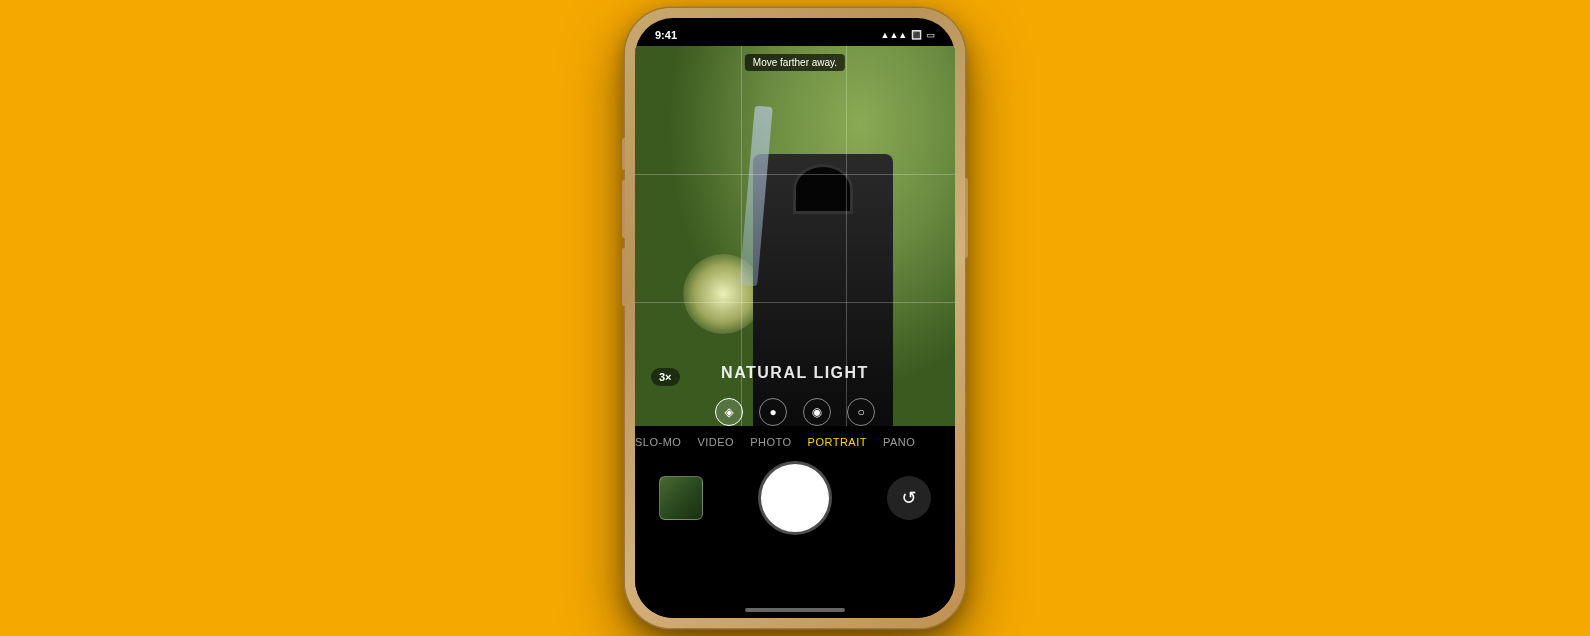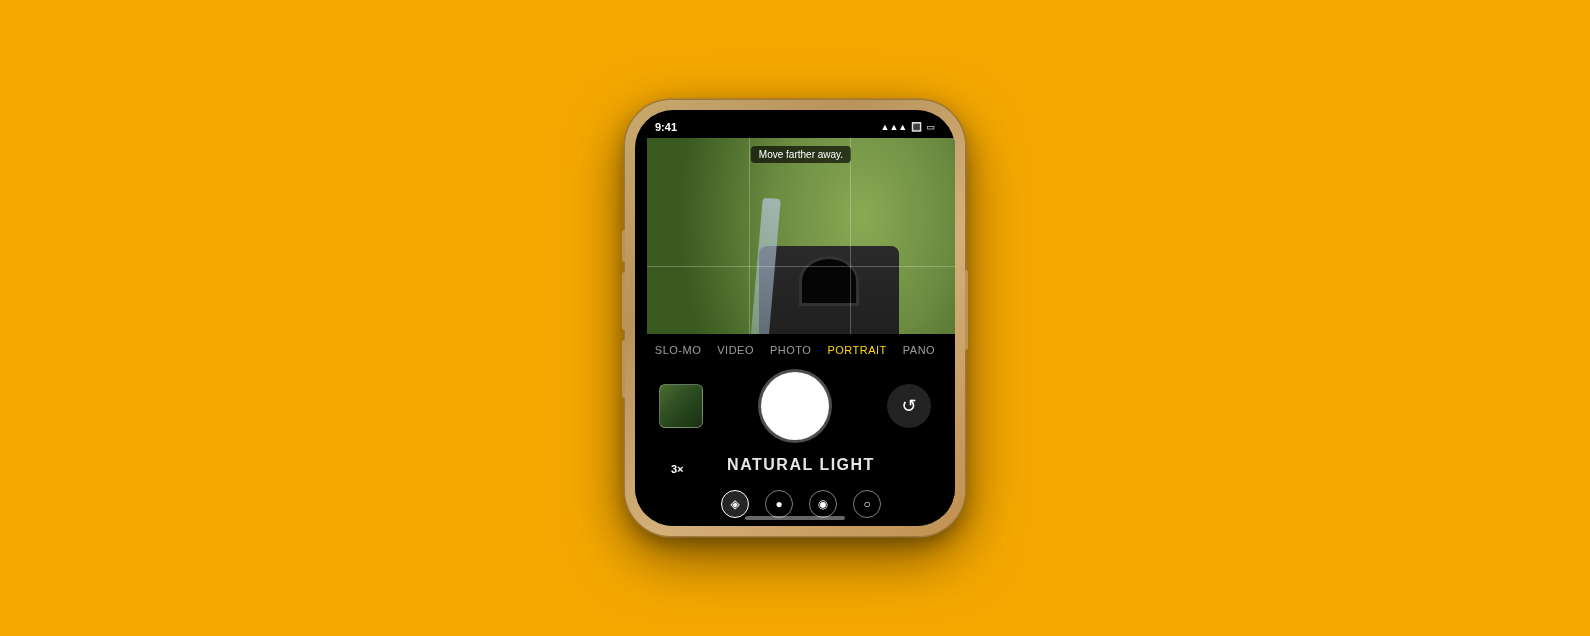--- a/index.html
+++ b/index.html
@@ -11,21 +11,21 @@
       display: flex;
       align-items: center;
       justify-content: center;
       font-family: -apple-system, BlinkMacSystemFont, 'Helvetica Neue', sans-serif;
       overflow: hidden;
     }
 
     .phone-container {
       position: relative;
       width: 340px;
-      height: 436px;
+      height: 620px;
     }
 
     
     .phone-shell {
       position: absolute;
       top: 0; left: 0; right: 0; bottom: 0;
       background: linear-gradient(135deg, #c8a96e 0%, #b8935a 30%, #d4b07a 60%, #c09050 100%);
       border-radius: 46px;
       box-shadow:
         0 0 0 1.5px #9a7840,
@@ -123,21 +123,21 @@
       height: 28px;
       background: #000;
       border-radius: 0 0 16px 16px;
       z-index: 11;
     }
 
     
     .viewfinder {
       position: absolute;
       top: 28px;
-      left: 12px; right: 0;
+      left: 0; right: 0;
       height: 388px;
       background: #1d4ed8;
       overflow: hidden;
       padding-left: 25px;
     }
 
     
     .photo-bg {
       position: absolute;
       top: 0; left: 0; right: 0; bottom: 0;
@@ -295,21 +295,21 @@
       background: #000;
       display: flex;
       flex-direction: column;
       align-items: center;
     }
 
     
     .mode-selector {
       display: flex;
       align-items: center;
-      justify-content: center;
+      justify-content: flex-start;
       gap: 16px;
       padding: 10px 0 8px;
       width: 100%;
     }
 
     .mode-item {
       color: rgba(255,255,255,0.6);
       font-size: 11px;
       font-weight: 500;
       letter-spacing: 0.5px;

